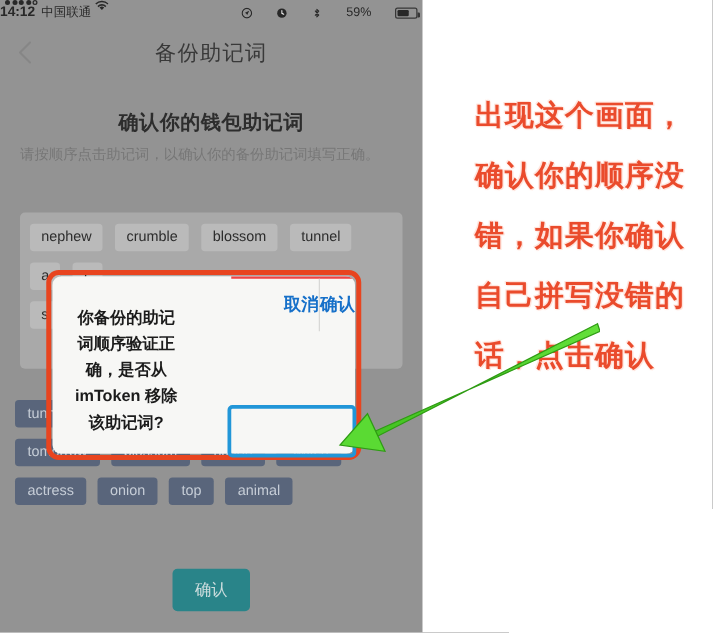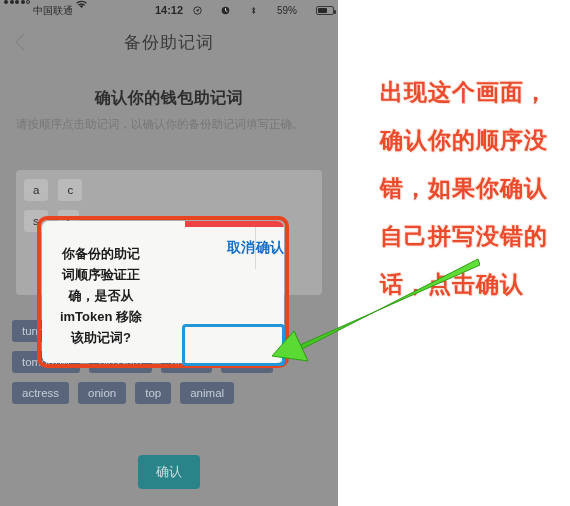--- a/index.html
+++ b/index.html
@@ -18,21 +18,21 @@
   #statusbar{
     position:absolute;left:0;top:0;width:338px;height:21px;
     color:#2a2a2a;font-size:10px;line-height:21px;
   }
   #sb-left{position:absolute;left:4px;top:0;display:flex;align-items:flex-start;gap:3px;height:21px;}
   .dots{display:flex;align-items:center;gap:1.5px;}
   .dot{width:4px;height:4px;border-radius:50%;background:#2a2a2a;display:block;}
   .dot.hollow{background:transparent;border:1px solid #2a2a2a;width:2px;height:2px;}
   #carrier{font-size:10px;color:#2a2a2a;letter-spacing:0;}
   #wifi-ico{width:11px;height:9px;display:block;}
-  #sb-time{position:absolute;left:0;right:0;top:0;text-align:center;font-size:11px;font-weight:bold;color:#2a2a2a;line-height:21px;}
+  #sb-time{position:absolute;left:0;right:0;top:0;text-align:left;font-size:11px;font-weight:bold;color:#2a2a2a;line-height:21px;}
   #sb-right{position:absolute;right:4px;top:0;display:flex;align-items:center;gap:19px;height:21px;}
   .sb-ico{width:9px;height:9px;display:block;}
   #batt-pct{font-size:10px;color:#2a2a2a;}
   #batt{width:18px;height:9px;border:1px solid #3a3a3a;border-radius:2px;position:relative;box-sizing:border-box;}
   #batt::after{content:"";position:absolute;right:-3px;top:2.5px;width:2px;height:4px;background:#3a3a3a;border-radius:0 1px 1px 0;}
   #batt-fill{position:absolute;left:1px;top:1px;bottom:1px;width:58%;background:#2a2a2a;border-radius:1px;}
 
   
   #navbar{position:absolute;left:0;top:21px;width:338px;height:42px;}
   #back-btn{position:absolute;left:8px;top:8px;width:26px;height:26px;}
@@ -77,21 +77,21 @@
   #dialog{
     position:absolute;left:42px;top:221px;width:242px;height:142px;
     background:#f7f7f5;border-radius:7px;box-sizing:border-box;
     display:flex;flex-direction:row;overflow:hidden;gap:25px;
   }
   #dlg-msg{
     flex:1;display:flex;align-items:center;justify-content:center;
     padding:12px 16px 6px;text-align:center;
     font-size:13px;line-height:21px;color:#1b1b1b;font-weight:bold;
   }
-  #dlg-actions{display:flex;height:42px;border-top:6px solid #ef4444;padding-left:42px;}
+  #dlg-actions{display:flex;height:42px;border-top:2px solid #ef4444;padding-left:42px;}
   .dlg-btn{
     flex:1;display:flex;align-items:center;justify-content:center;
     font-size:14px;color:#1670c9;font-weight:bold;
   }
   #dlg-cancel{border-right:1px solid #d8d8d6;}
   #confirm-highlight{
     position:absolute;left:182px;top:324px;width:103px;height:42px;
     border:3px solid #2196d8;border-radius:4px;box-sizing:border-box;
     pointer-events:none;
   }
@@ -154,20 +154,26 @@
       </svg>
     </div>
     <div id="nav-title">备份助记词</div>
   </div>
 
   <div id="subheading">请按顺序点击助记词，以确认你的备份助记词填写正确。</div>
   <div id="heading">确认你的钱包助记词</div>
 
   <div id="sel-panel">
     <div class="chip-row">
+      <span class="chip-light">nephew</span>
+      <span class="chip-light">crumble</span>
+      <span class="chip-light">blossom</span>
+      <span class="chip-light">tunnel</span>
+    </div>
+    <div class="chip-row">
       <span class="chip-light">a</span>
       <span class="chip-light">c</span>
     </div>
     <div class="chip-row">
       <span class="chip-light">s</span>
       <span class="chip-light">t</span>
     </div>
   </div>
 
   <div id="bank">

